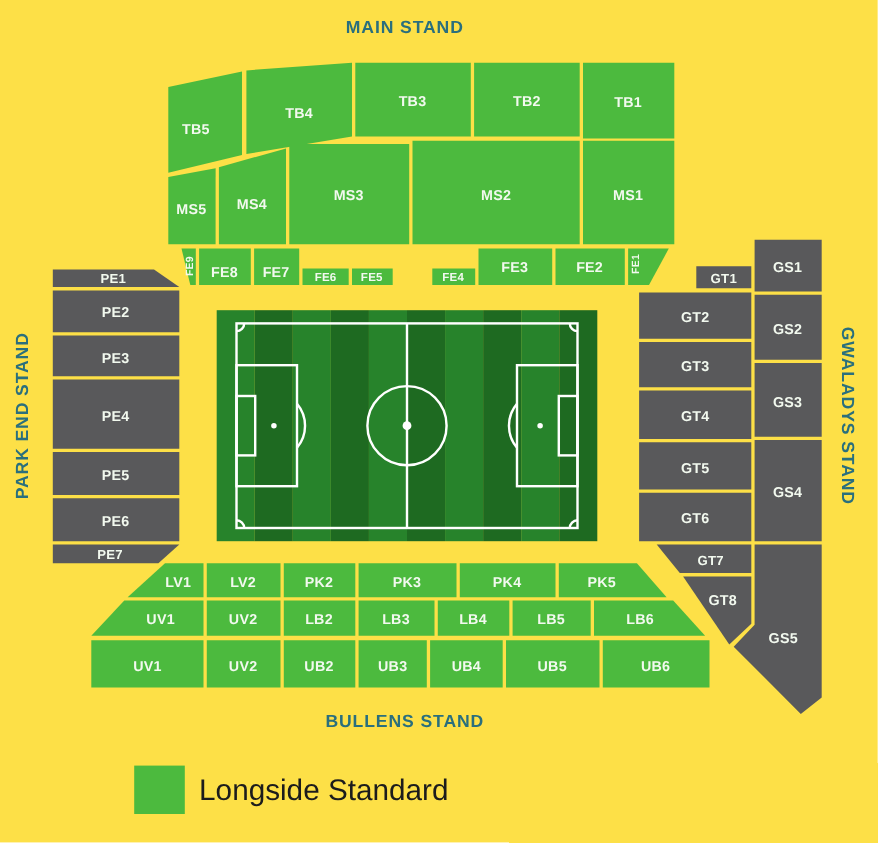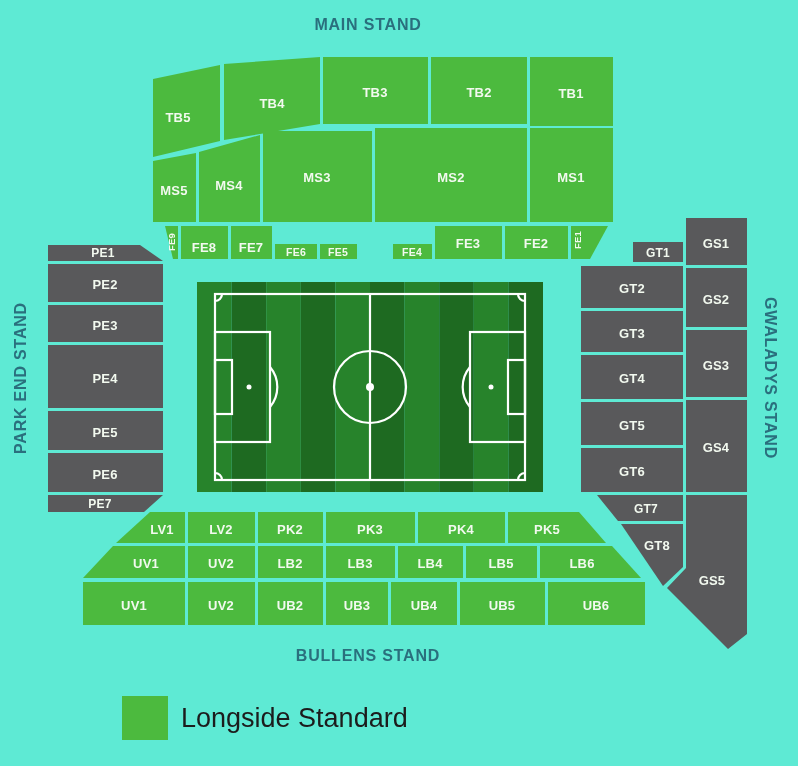--- a/index.html
+++ b/index.html
@@ -1,16 +1,16 @@
 <!DOCTYPE html>
 <html><head>
 <meta charset="utf-8">
 <style>
   html,body{margin:0;padding:0;background:#ffffff;}
-  .page{position:relative;width:798px;height:766px;background:#5eead4;font-family:"Liberation Sans",sans-serif;}
+  .page{position:relative;width:798px;height:766px;background:#fde047;font-family:"Liberation Sans",sans-serif;}
   svg{display:block;}
   svg text{font-family:"Liberation Sans","DejaVu Sans",sans-serif;}
   .sec-lbl{fill:#f2f9ef;font-weight:bold;font-size:13px;text-anchor:middle;letter-spacing:.2px;pointer-events:none;}
   .md{font-size:12px;}
   .sm{font-size:10.5px;}
   .xs{font-size:9.5px;}
   .stand-lbl{fill:#2a6f7d;font-weight:bold;font-size:16px;text-anchor:middle;letter-spacing:.8px;}
   .legend-lbl{fill:#1c1c1c;font-size:27px;text-anchor:start;}
   .pitch-line{stroke:#ffffff;stroke-width:2.2;fill:none;}
   [data-interactable="true"]{cursor:pointer;}

